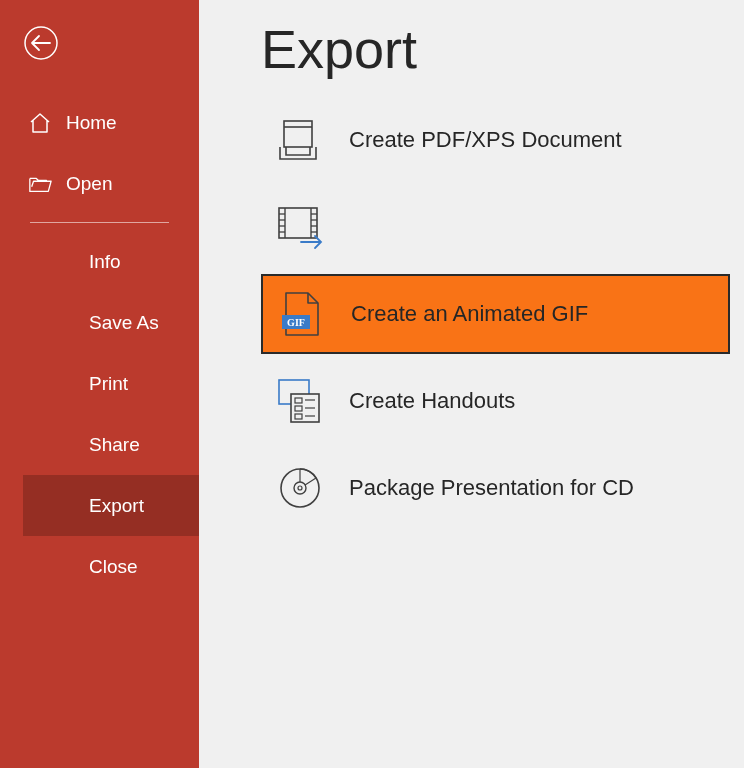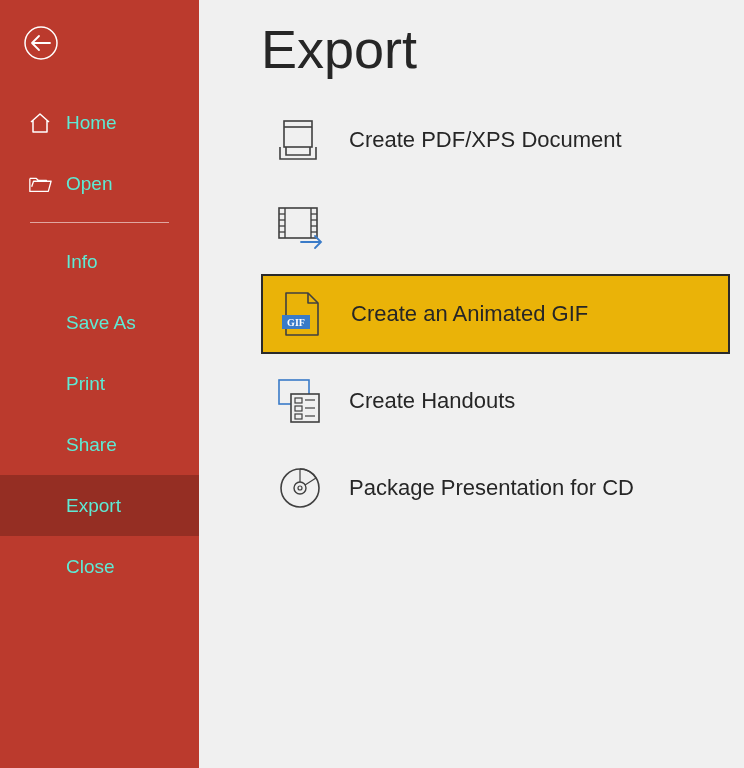--- a/index.html
+++ b/index.html
@@ -11,21 +11,21 @@
       font-family: "Segoe UI", "Segoe UI Light", sans-serif;
       width: 744px;
       height: 768px;
       display: flex;
       overflow: hidden;
     }
     .sidebar {
       width: 210px;
       height: 100%;
       background: #bb3a2d;
-      color: #5eead4;
+      color: #ffffff;
       padding-top: 26px;
     }
     .back-button {
       width: 34px;
       height: 34px;
       margin-left: 24px;
       margin-bottom: 32px;
       cursor: pointer;
       display: flex;
       align-items: center;
@@ -37,20 +37,21 @@
       padding: 0 0 0 28px;
       height: 61px;
       cursor: pointer;
       font-size: 19px;
     }
     .sidebar-item.with-icon {
       gap: 14px;
     }
     .sidebar-item.no-icon {
       padding-left: 66px;
+      margin-left: 23px;
     }
     .sidebar-item.active {
       background: #952e23;
     }
     .divider {
       height: 1px;
       background: rgba(255,255,255,0.55);
       margin: 8px 30px 8px 30px;
     }
     .sidebar-icon {
@@ -79,21 +80,21 @@
     .option {
       display:flex;
       align-items:center;
       height:80px;
       width:469px;
       padding-left:16px;
       margin-bottom:7px;
       cursor:pointer;
     }
     .option.selected {
-      background:#eab308;
+      background:#f97316;
       border:2px solid #2a2a2a;
     }
     .option-icon {
       width:46px;
       height:46px;
       display:flex;
       align-items:center;
       justify-content:center;
       margin-right:26px;
     }

